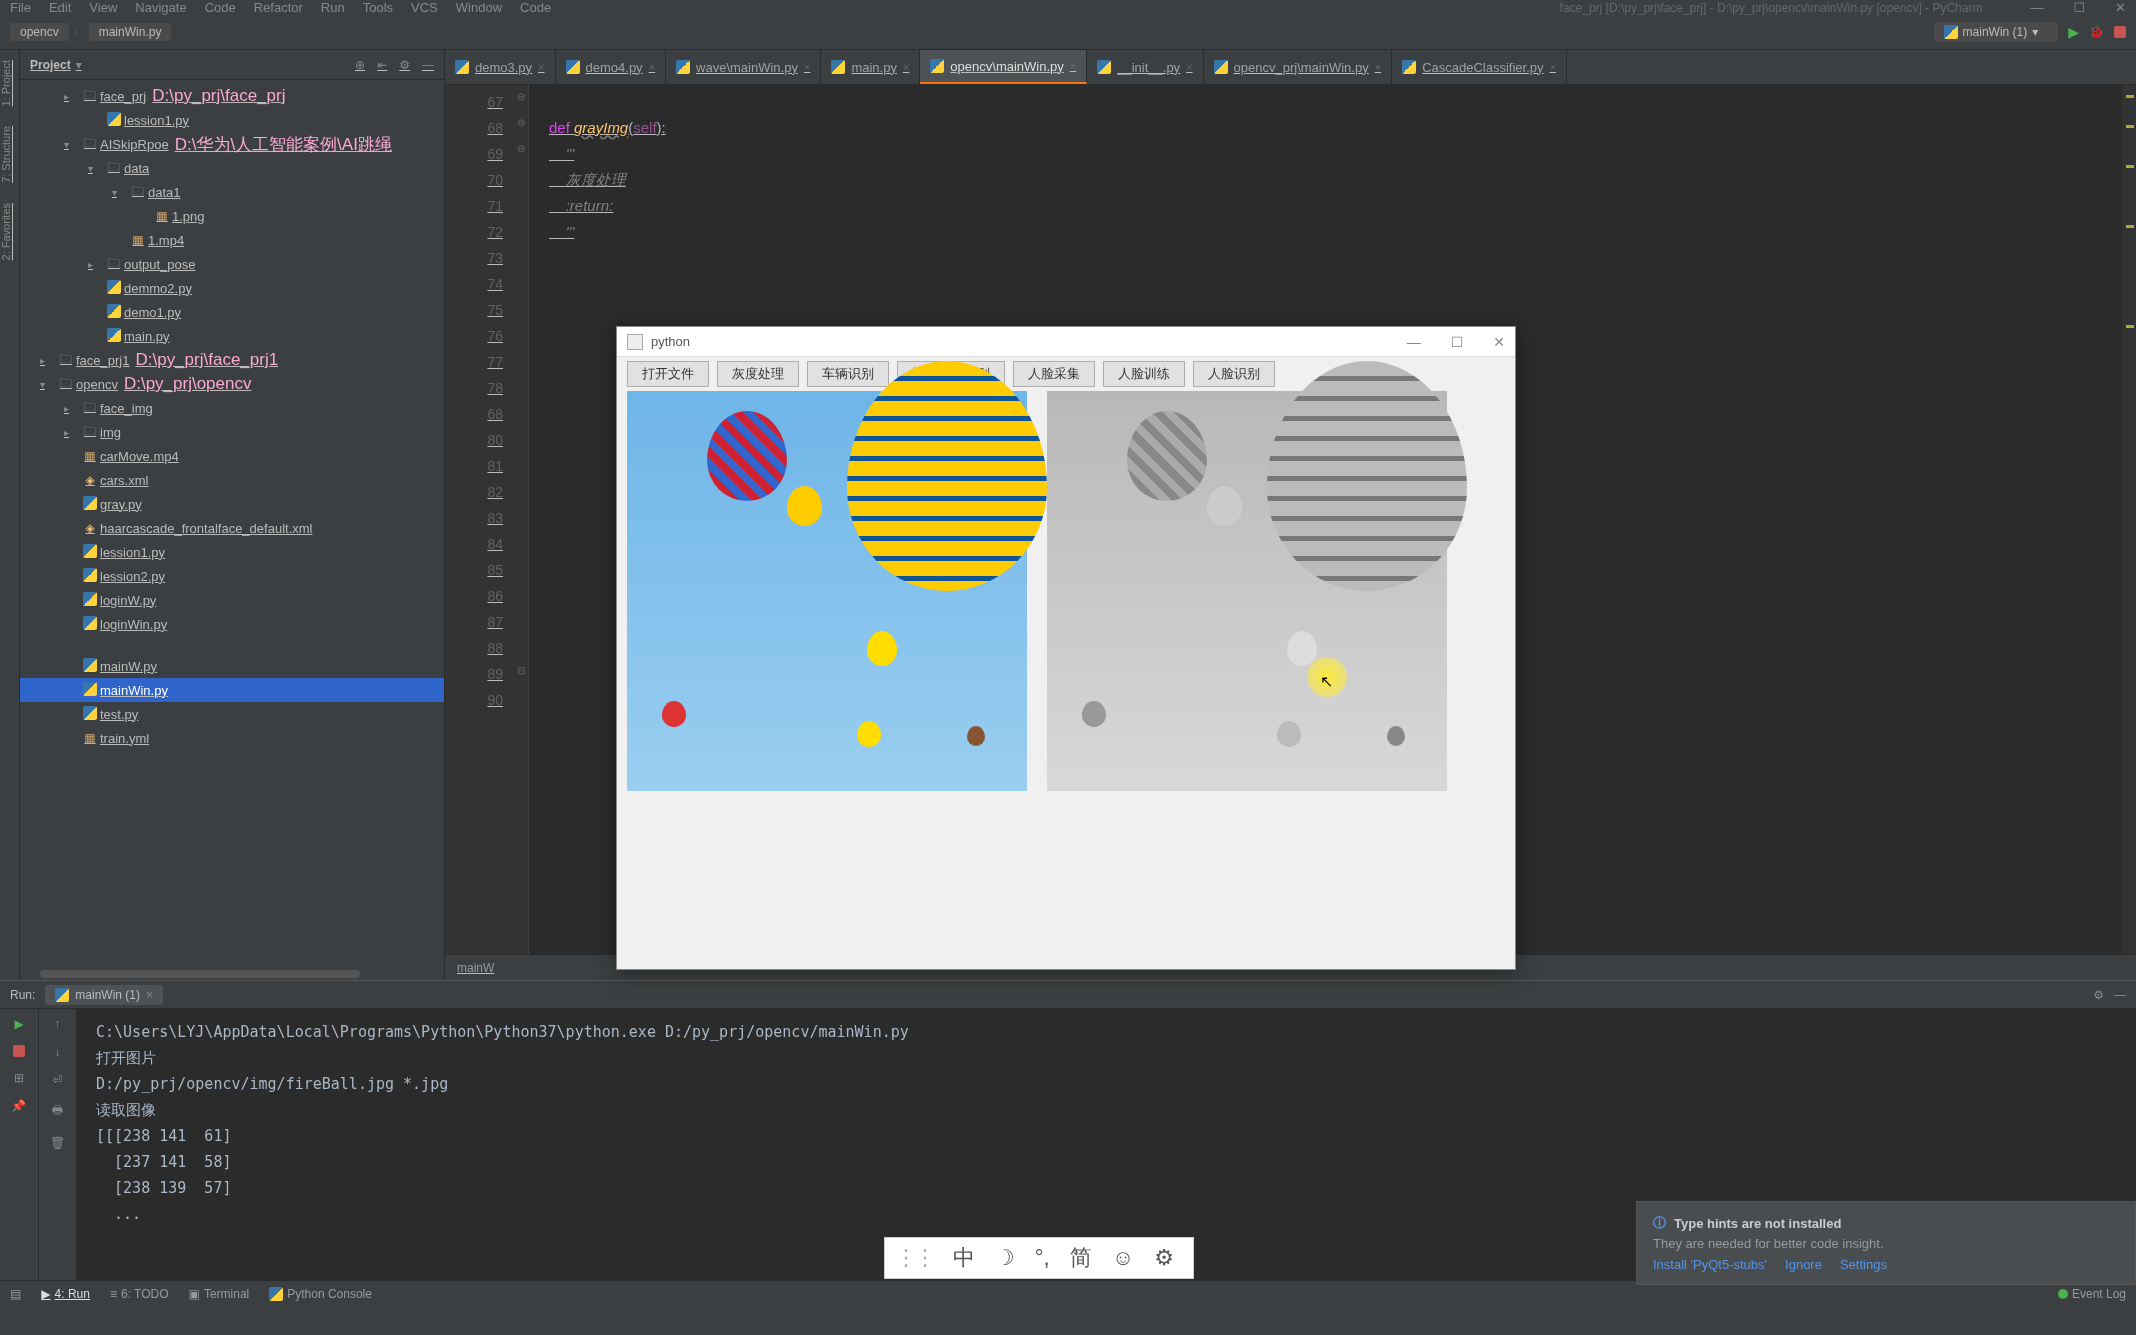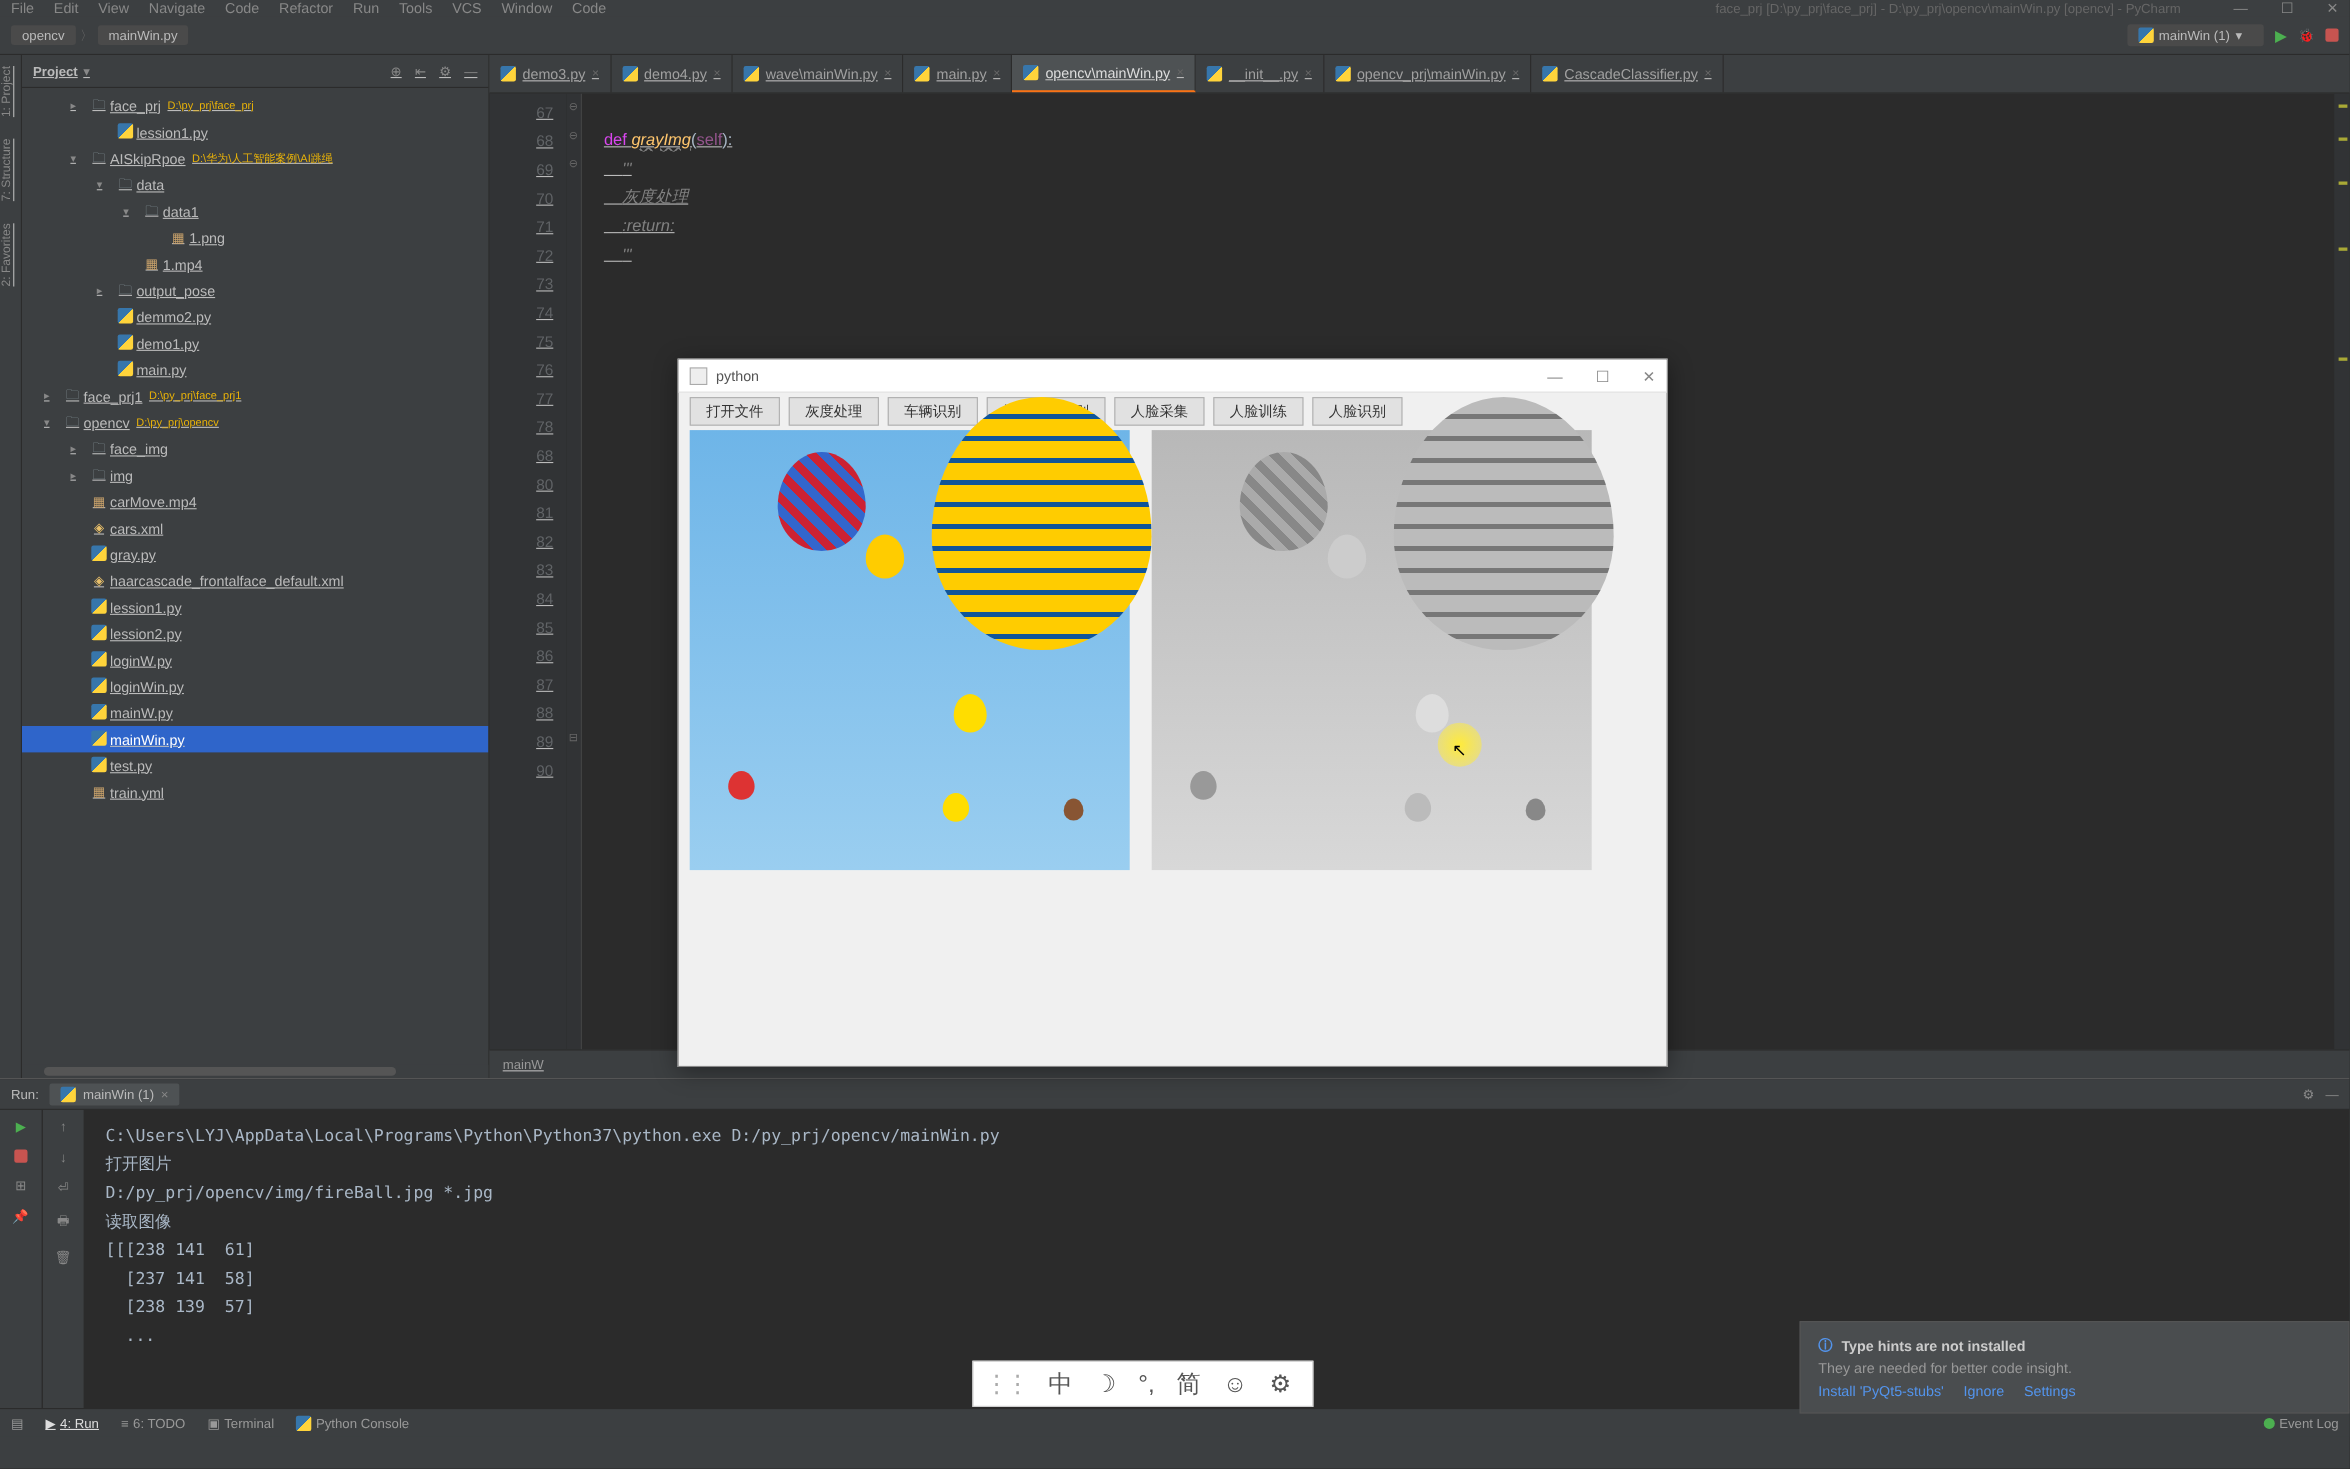--- a/index.html
+++ b/index.html
@@ -33,21 +33,21 @@
 .project-header { height: 30px; display: flex; align-items: center; padding: 0 10px; border-bottom: 1px solid #2b2b2b; }
 .project-header .title { font-weight: bold; }
 .project-header .dropdown { margin-left: 5px; color: #888; }
 .project-header .actions { margin-left: auto; display: flex; gap: 12px; color: #888; }
 .tree { flex: 1; overflow: auto; padding: 4px 0; }
 .tree-item { display: flex; align-items: center; height: 24px; padding-left: 10px; cursor: pointer; white-space: nowrap; }
 .tree-item.selected { background: #2f65ca; color: #fff; }
 .tree-item .arrow { width: 16px; color: #888; font-size: 10px; }
 .tree-item .icon { width: 20px; text-align: center; }
 .tree-item .label { font-size: 13px; }
-.tree-item .path { color: #eab308; margin-left: 6px; font-size: 10px; }
+.tree-item .path { color: #f9a8d4; margin-left: 6px; font-size: 17px; }
 .folder-icon { color: #87939a; }
 .py-icon { width: 14px; height: 14px; background: linear-gradient(135deg, #3776ab 50%, #ffd43b 50%); border-radius: 2px; display: inline-block; }
 .xml-icon { color: #e8bf6a; }
 .img-icon { color: #c9a26b; }
 
 
 .editor-area { flex: 1; display: flex; flex-direction: column; }
 .tabs-bar { height: 35px; background: #3c3f41; border-bottom: 1px solid #2b2b2b; display: flex; align-items: center; overflow: hidden; }
 .tab { height: 100%; display: flex; align-items: center; padding: 0 10px; gap: 6px; border-right: 1px solid #2b2b2b; cursor: pointer; font-size: 13px; color: #a0a0a0; }
 .tab.active { background: #4e5254; color: #ddd; border-bottom: 2px solid #f97316; text-align: right; }
@@ -289,21 +289,21 @@
         <div class="tree-item" style="padding-left: 44px;">
           <span class="arrow"></span>
           <span class="icon"><span class="py-icon"></span></span>
           <span class="label">loginW.py</span>
         </div>
         <div class="tree-item" style="padding-left: 44px;">
           <span class="arrow"></span>
           <span class="icon"><span class="py-icon"></span></span>
           <span class="label">loginWin.py</span>
         </div>
-        <div class="tree-item" style="padding-left: 44px;">
+        <div class="tree-item" style="padding-left: 44px; margin-top: 18px;">
           <span class="arrow"></span>
           <span class="icon"><span class="py-icon"></span></span>
           <span class="label">mainW.py</span>
         </div>
         <div class="tree-item selected" style="padding-left: 44px;">
           <span class="arrow"></span>
           <span class="icon"><span class="py-icon"></span></span>
           <span class="label">mainWin.py</span>
         </div>
         <div class="tree-item" style="padding-left: 44px;">

